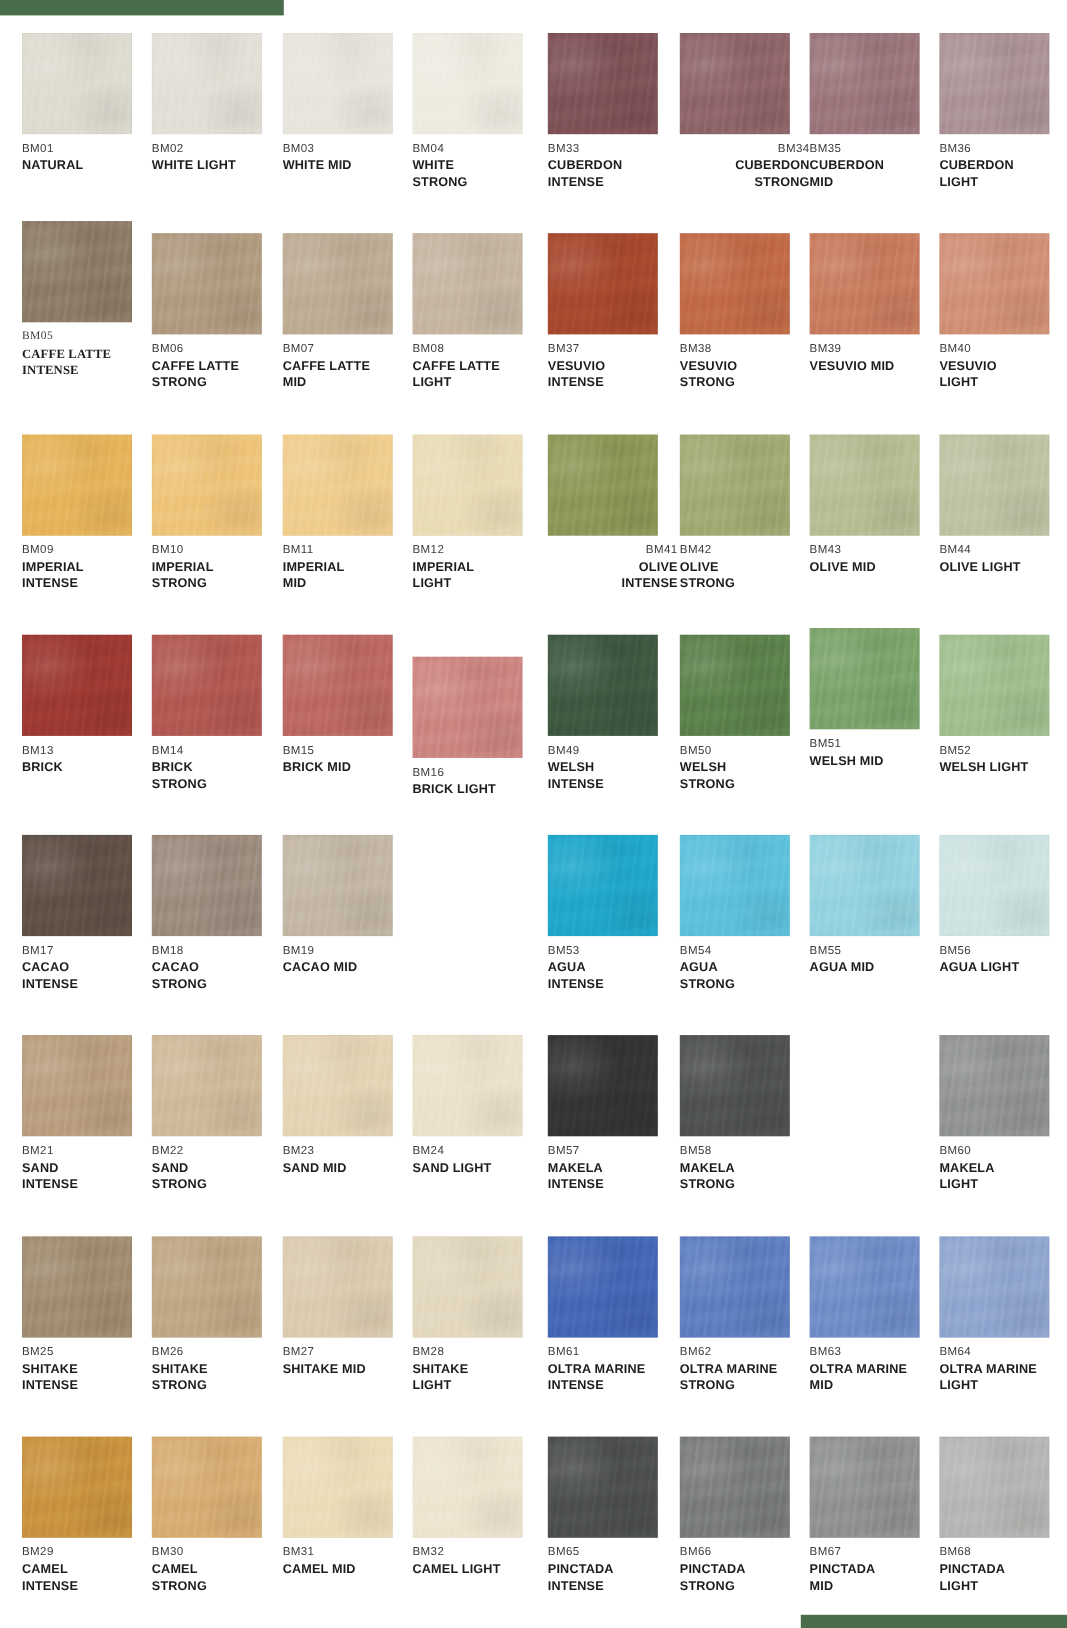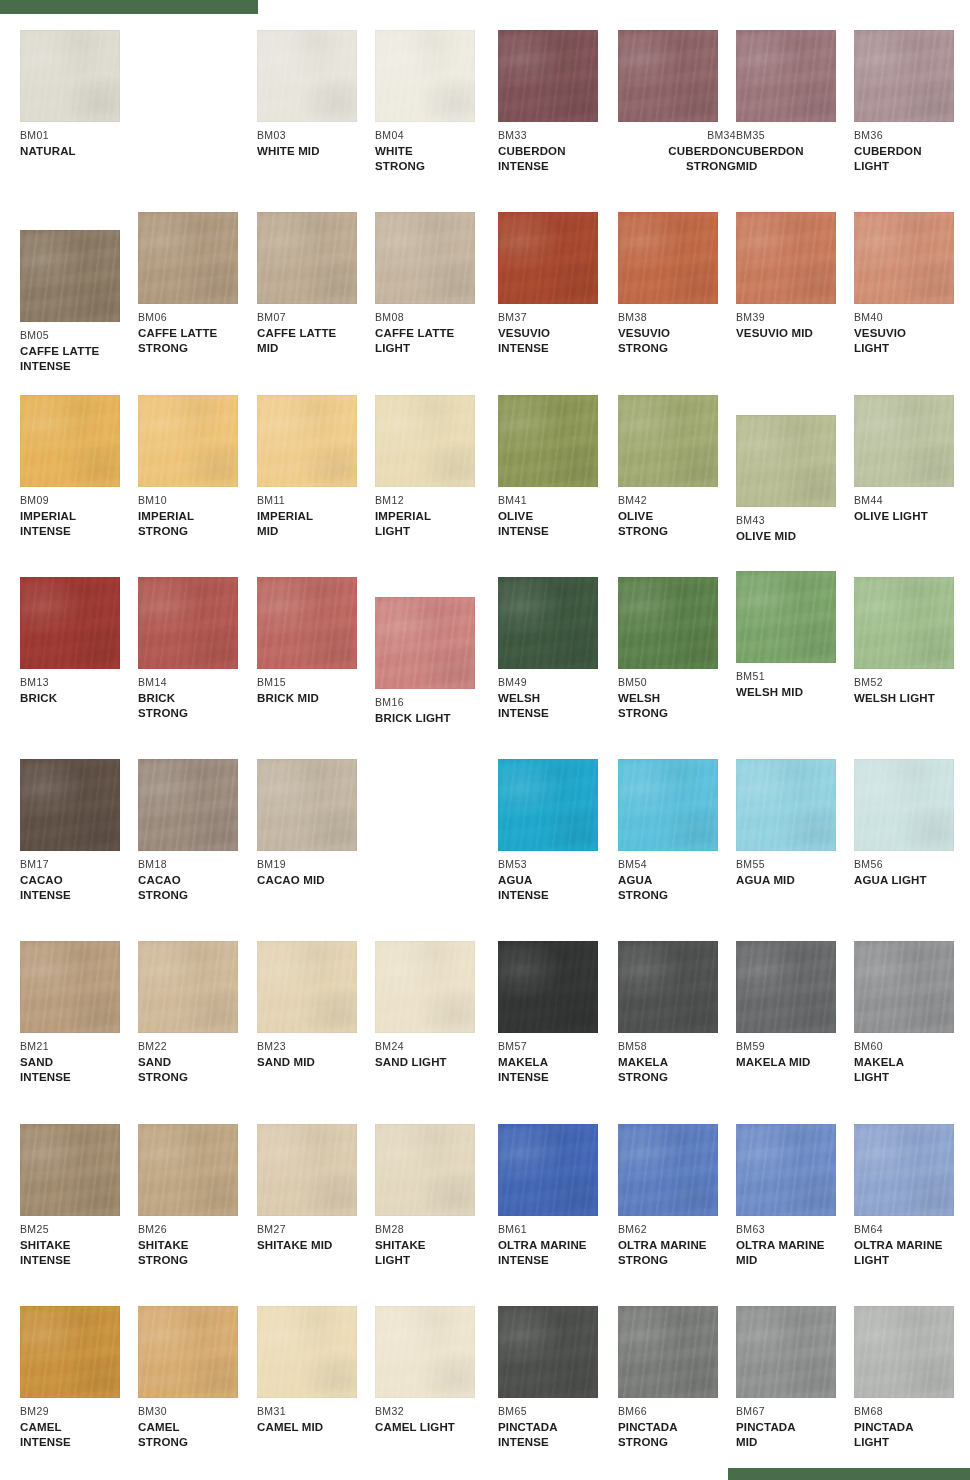--- a/index.html
+++ b/index.html
@@ -121,20 +121,25 @@
 
 <div class="band band-top"></div>
 <div class="band band-bottom"></div>
 
 <div class="sheet" id="sheet">
     <div class="swatch-cell" style="left: 20px; top: 30px;">
       <div class="chip" title="#dedbd0" style="width: 100px; height: 92px; background: rgb(222, 219, 208);"></div>
       <div class="code">BM01</div>
       <div class="name">NATURAL</div>
     </div>
+    <div class="swatch-cell" style="left: 138px; top: 30px;">
+      <div class="chip" title="#e2dfd6" style="width: 100px; height: 92px; background: rgb(226, 223, 214);"></div>
+      <div class="code">BM02</div>
+      <div class="name">WHITE LIGHT</div>
+    </div>
     <div class="swatch-cell" style="left: 257px; top: 30px;">
       <div class="chip" title="#e7e5dc" style="width: 100px; height: 92px; background: rgb(231, 229, 220);"></div>
       <div class="code">BM03</div>
       <div class="name">WHITE MID</div>
     </div>
     <div class="swatch-cell" style="left: 375px; top: 30px;">
       <div class="chip" title="#eeece1" style="width: 100px; height: 92px; background: rgb(238, 236, 225);"></div>
       <div class="code">BM04</div>
       <div class="name">WHITE
 STRONG</div>
@@ -156,21 +161,21 @@
       <div class="code">BM35</div>
       <div class="name">CUBERDON
 MID</div>
     </div>
     <div class="swatch-cell" style="left: 854px; top: 30px;">
       <div class="chip" title="#ab9296" style="width: 100px; height: 92px; background: rgb(171, 146, 150);"></div>
       <div class="code">BM36</div>
       <div class="name">CUBERDON
 LIGHT</div>
     </div>
-    <div class="swatch-cell" style="left: 20px; top: 230px;">
+    <div class="swatch-cell" style="left: 20px; top: 201px; font-family: Liberation Serif, serif;">
       <div class="chip" title="#8b7a65" style="width: 100px; height: 92px; background: rgb(139, 122, 101);"></div>
       <div class="code">BM05</div>
       <div class="name">CAFFE LATTE
 INTENSE</div>
     </div>
     <div class="swatch-cell" style="left: 138px; top: 212px;">
       <div class="chip" title="#b09a7f" style="width: 100px; height: 92px; background: rgb(176, 154, 127);"></div>
       <div class="code">BM06</div>
       <div class="name">CAFFE LATTE
 STRONG</div>
@@ -227,33 +232,33 @@
       <div class="code">BM11</div>
       <div class="name">IMPERIAL
 MID</div>
     </div>
     <div class="swatch-cell" style="left: 375px; top: 395px;">
       <div class="chip" title="#e9dcb6" style="width: 100px; height: 92px; background: rgb(233, 220, 182);"></div>
       <div class="code">BM12</div>
       <div class="name">IMPERIAL
 LIGHT</div>
     </div>
-    <div class="swatch-cell" style="left: 498px; top: 395px;">
+    <div class="swatch-cell" style="left: 498px; top: 395px; text-align: right;">
       <div class="chip" title="#8c9657" style="width: 100px; height: 92px; background: rgb(140, 150, 87);"></div>
       <div class="code">BM41</div>
       <div class="name">OLIVE
 INTENSE</div>
     </div>
     <div class="swatch-cell" style="left: 618px; top: 395px;">
       <div class="chip" title="#a0a971" style="width: 100px; height: 92px; background: rgb(160, 169, 113);"></div>
       <div class="code">BM42</div>
       <div class="name">OLIVE
 STRONG</div>
     </div>
-    <div class="swatch-cell" style="left: 736px; top: 395px; margin-top: 20px;">
+    <div class="swatch-cell" style="left: 736px; top: 395px;">
       <div class="chip" title="#b7bc93" style="width: 100px; height: 92px; background: rgb(183, 188, 147);"></div>
       <div class="code">BM43</div>
       <div class="name">OLIVE MID</div>
     </div>
     <div class="swatch-cell" style="left: 854px; top: 395px;">
       <div class="chip" title="#bcc3a2" style="width: 100px; height: 92px; background: rgb(188, 195, 162);"></div>
       <div class="code">BM44</div>
       <div class="name">OLIVE LIGHT</div>
     </div>
     <div class="swatch-cell" style="left: 20px; top: 577px;">
@@ -364,25 +369,20 @@
       <div class="chip" title="#333434" style="width: 100px; height: 92px; background: rgb(51, 52, 52);"></div>
       <div class="code">BM57</div>
       <div class="name">MAKELA
 INTENSE</div>
     </div>
     <div class="swatch-cell" style="left: 618px; top: 941px;">
       <div class="chip" title="#4f5151" style="width: 100px; height: 92px; background: rgb(79, 81, 81);"></div>
       <div class="code">BM58</div>
       <div class="name">MAKELA
 STRONG</div>
-    </div>
-    <div class="swatch-cell" style="left: 736px; top: 941px;">
-      <div class="chip" title="#67696a" style="width: 100px; height: 92px; background: rgb(103, 105, 106);"></div>
-      <div class="code">BM59</div>
-      <div class="name">MAKELA MID</div>
     </div>
     <div class="swatch-cell" style="left: 854px; top: 941px;">
       <div class="chip" title="#909293" style="width: 100px; height: 92px; background: rgb(144, 146, 147);"></div>
       <div class="code">BM60</div>
       <div class="name">MAKELA
 LIGHT</div>
     </div>
     <div class="swatch-cell" style="left: 20px; top: 1124px;">
       <div class="chip" title="#a08b6f" style="width: 100px; height: 92px; background: rgb(160, 139, 111);"></div>
       <div class="code">BM25</div>

